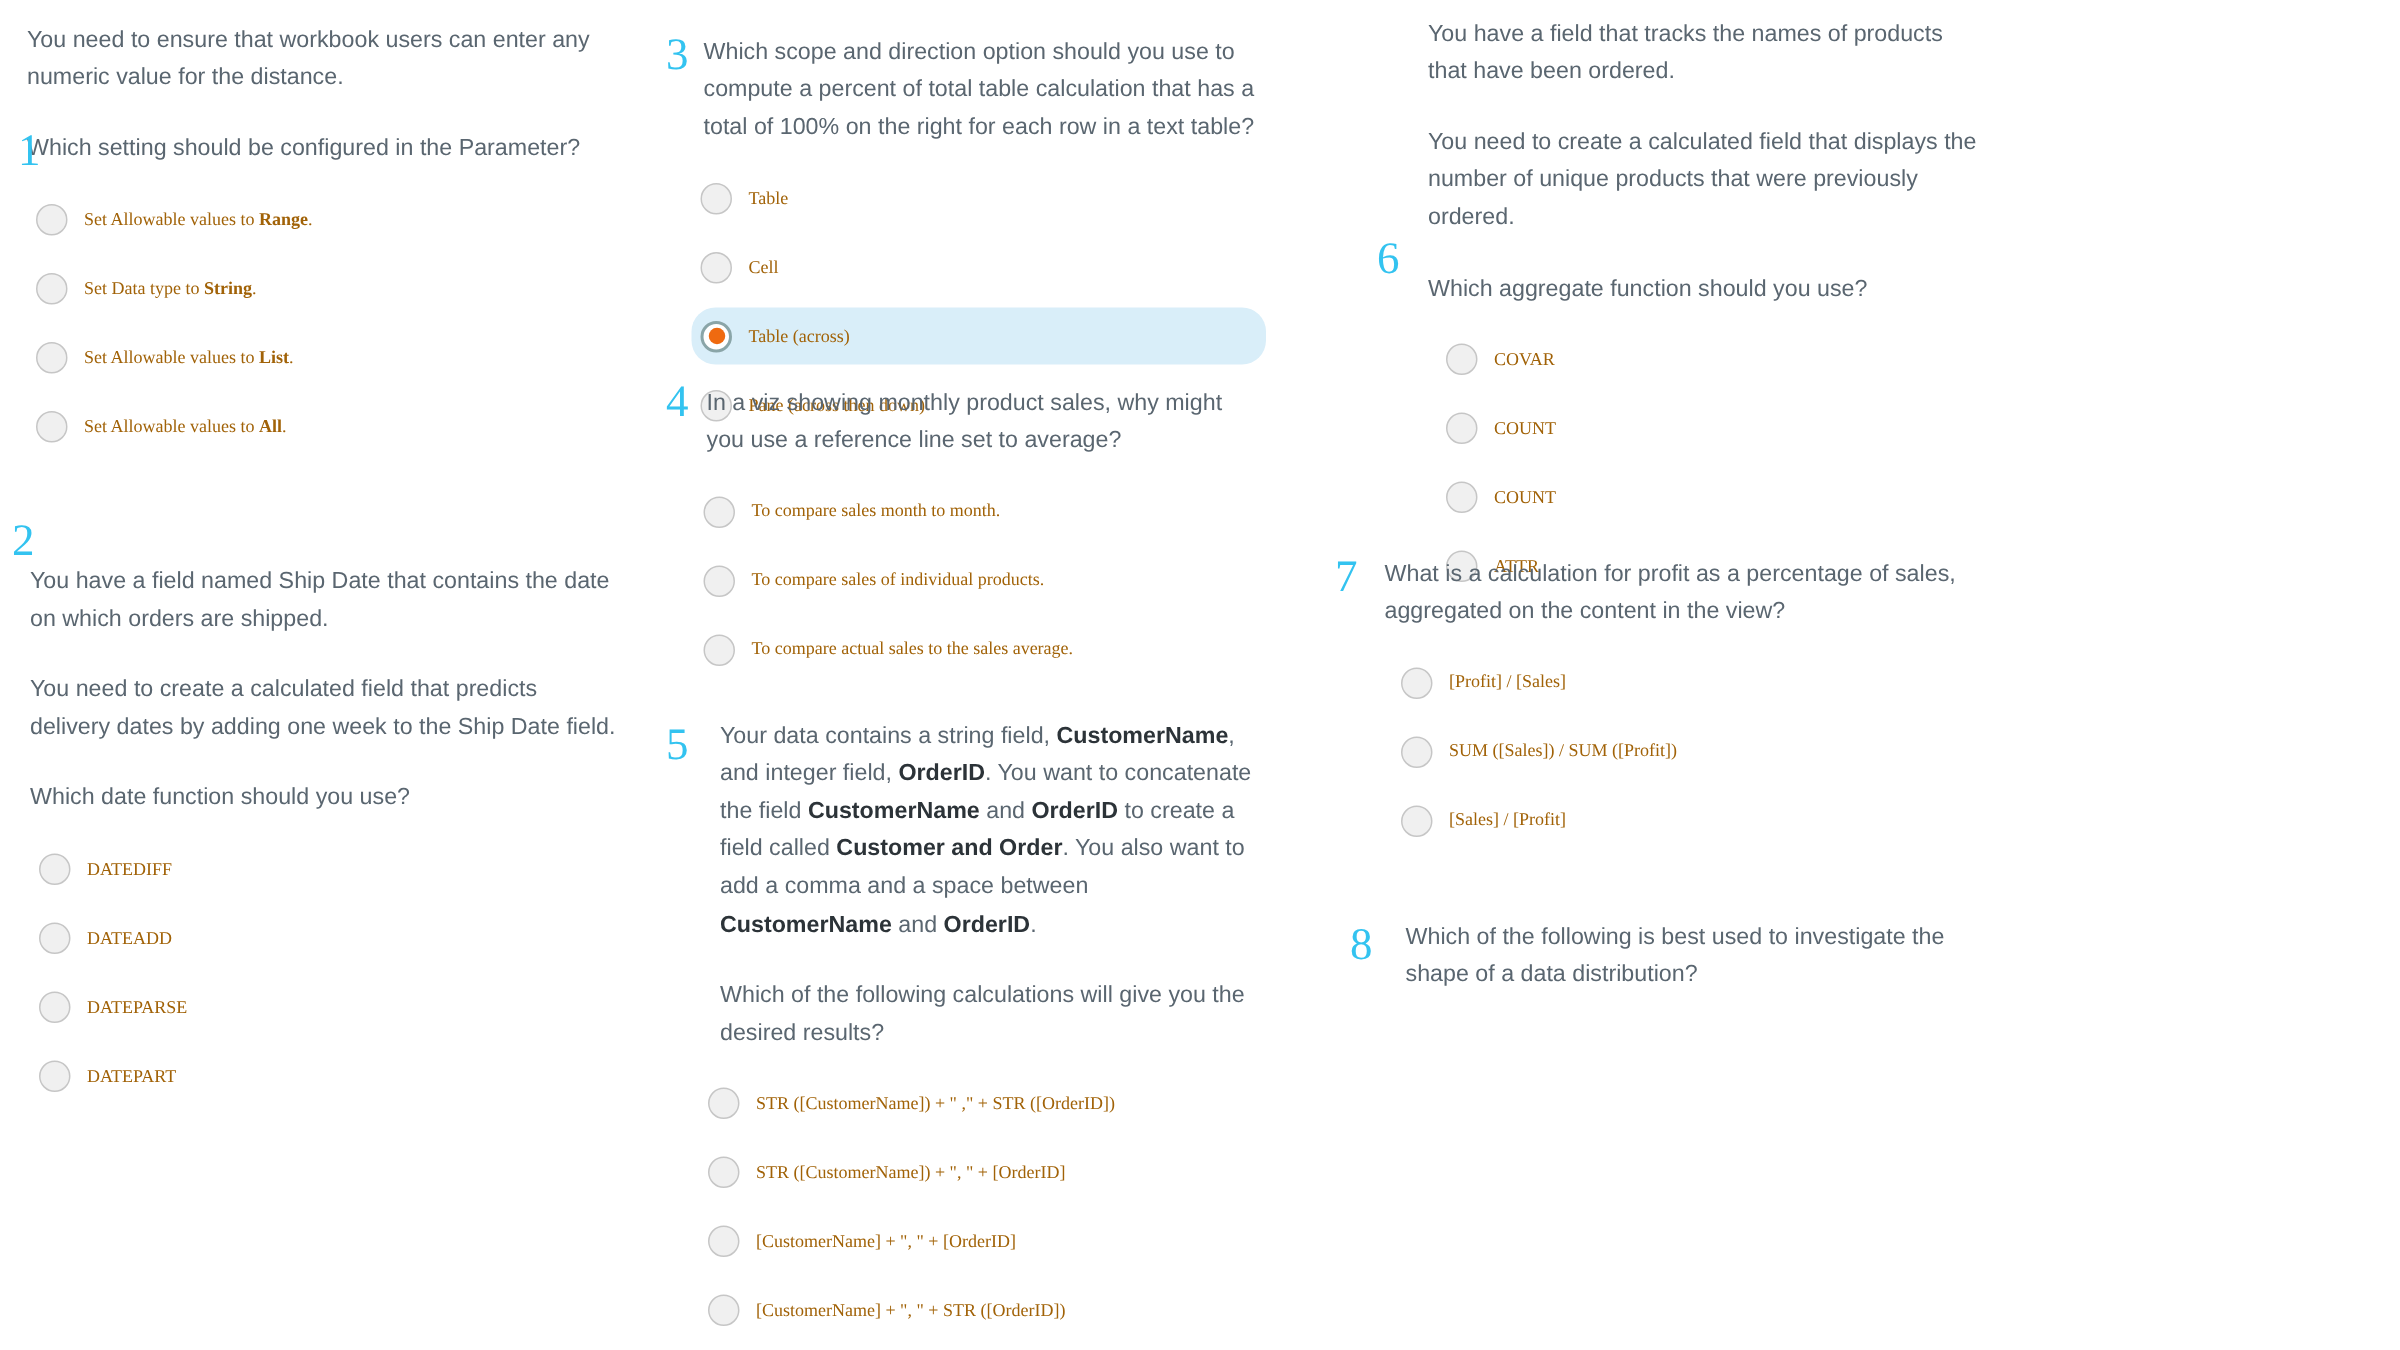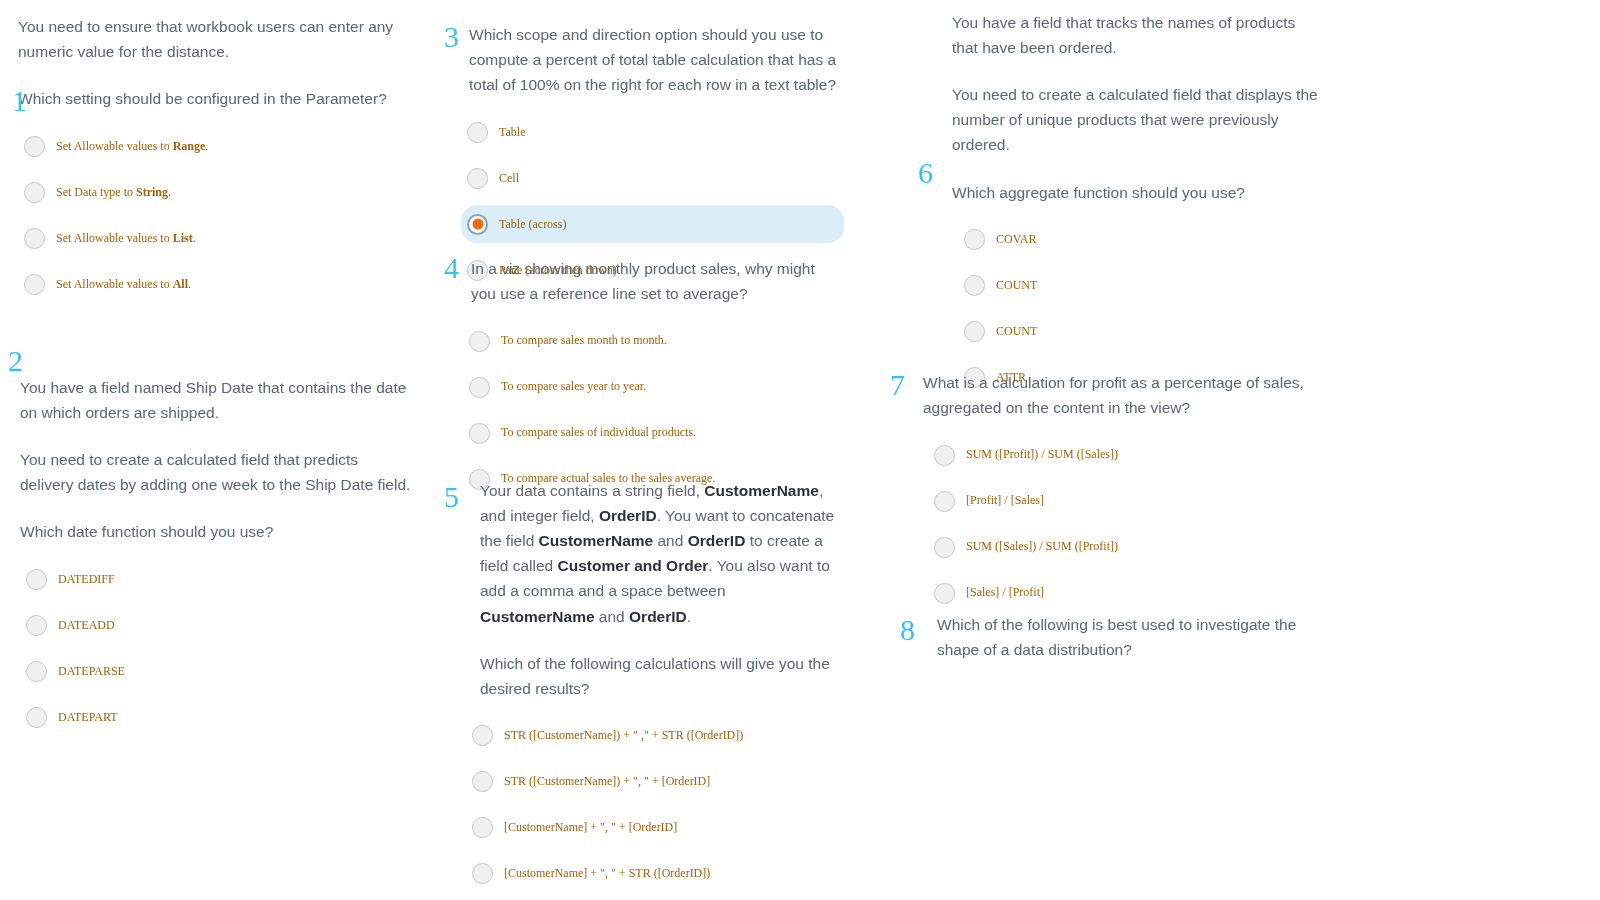--- a/index.html
+++ b/index.html
@@ -242,24 +242,20 @@
       <div class="stem">
         <p>In a viz showing monthly product sales, why might you use a reference line set to average?</p>
       </div>
       <div class="options">
         <div class="option">
           <span class="radio"></span>
           <span class="optlabel">To compare sales month to month.</span>
         </div>
         <div class="option">
           <span class="radio"></span>
-          <span class="optlabel">To compare sales year to year.</span>
-        </div>
-        <div class="option">
-          <span class="radio"></span>
           <span class="optlabel">To compare sales of individual products.</span>
         </div>
         <div class="option">
           <span class="radio"></span>
           <span class="optlabel">To compare actual sales to the sales average.</span>
         </div>
       </div>
     </div>
 
     <div class="qblock" id="q5">
@@ -324,24 +320,20 @@
     </div>
 
     <div class="qblock" id="q7">
       <div class="qnum">7</div>
       <div class="stem">
         <p>What is a calculation for profit as a percentage of sales, aggregated on the content in the view?</p>
       </div>
       <div class="options">
         <div class="option">
           <span class="radio"></span>
-          <span class="optlabel">SUM ([Profit]) / SUM ([Sales])</span>
-        </div>
-        <div class="option">
-          <span class="radio"></span>
           <span class="optlabel">[Profit] / [Sales]</span>
         </div>
         <div class="option">
           <span class="radio"></span>
           <span class="optlabel">SUM ([Sales]) / SUM ([Profit])</span>
         </div>
         <div class="option">
           <span class="radio"></span>
           <span class="optlabel">[Sales] / [Profit]</span>
         </div>

